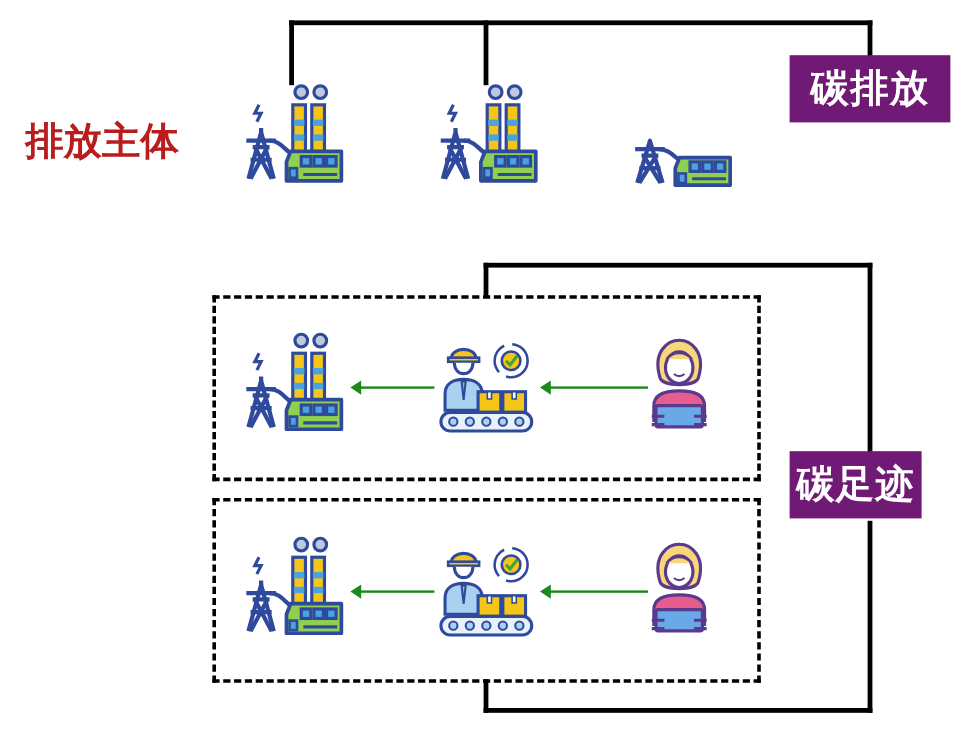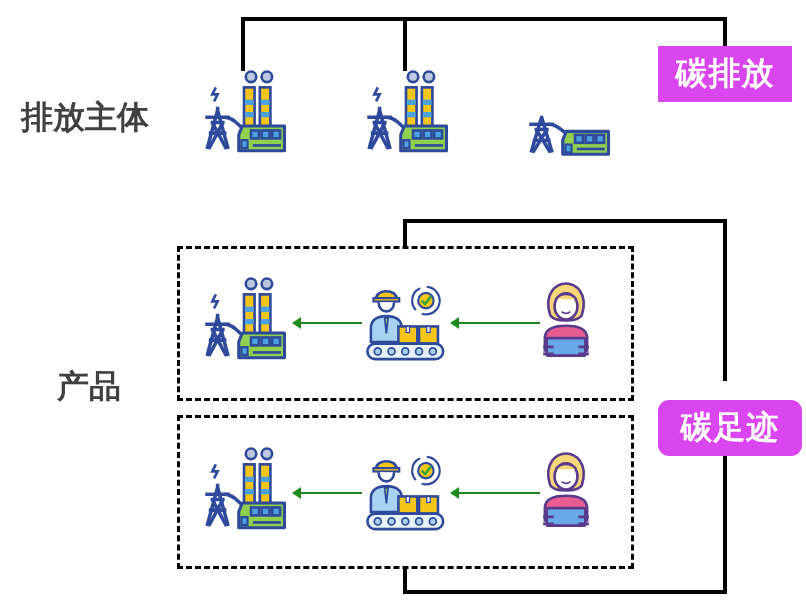--- a/index.html
+++ b/index.html
@@ -1,19 +1,19 @@
 <!DOCTYPE html>
 <html><head>
 <meta charset="utf-8">
 <style>
   html, body { margin:0; padding:0; background:#ffffff; }
   body { width:806px; height:615px; position:relative; overflow:hidden; font-family:"DejaVu Sans", sans-serif; }
   .line { position:absolute; background:#000; }
-  .label-left { position:absolute; font-weight:bold; color:#404040; font-size:32px; text-align:center; line-height:44px; }
-  .tag { position:absolute; background:#d946ef; color:#fff; font-weight:bold; font-size:32px; display:flex; align-items:center; justify-content:center; letter-spacing:1px; }
+  .label-left { position:absolute; font-weight:bold; color:#b91c1c; font-size:32px; text-align:center; line-height:44px; }
+  .tag { position:absolute; background:#701a75; color:#fff; font-weight:bold; font-size:32px; display:flex; align-items:center; justify-content:center; letter-spacing:1px; }
   .dash-box { position:absolute; border:3px dashed #000; box-sizing:border-box; }
   .icon { position:absolute; }
   .arrow { position:absolute; height:2px; background:#1b8a1b; }
   .arrow::before { content:""; position:absolute; left:-8px; top:-5px; border-right:9px solid #1b8a1b; border-top:6px solid transparent; border-bottom:6px solid transparent; }
 </style>
 </head>
 <body>
 
 <svg width="0" height="0" style="position:absolute">
   <defs>
@@ -101,25 +101,24 @@
 
 <div class="line" style="left:403px; top:219px; width:324px; height:4px;"></div>
 <div class="line" style="left:403px; top:219px; width:4px; height:28px;"></div>
 <div class="line" style="left:723px; top:219px; width:4px; height:162px;"></div>
 <div class="line" style="left:723px; top:434px; width:4px; height:160px;"></div>
 <div class="line" style="left:403px; top:590px; width:324px; height:4px;"></div>
 <div class="line" style="left:403px; top:566px; width:4px; height:28px;"></div>
 
 <div class="label-left" style="left:10px; top:95px; width:150px;">排放主体</div>
 <div class="label-left" style="left:0px; top:364px; width:178px;">
-  <div>产品</div>
 </div>
 
 <div class="tag" style="left:658px; top:46px; width:134px; height:56px;">碳排放</div>
-<div class="tag" style="left:658px; top:400px; width:144px; height:56px;border-radius:11px;">碳足迹</div>
+<div class="tag" style="left:658px; top:376px; width:110px; height:56px;">碳足迹</div>
 
 <svg class="icon" style="left:198px; top:68px;" width="92" height="88">
     <use href="#factory"></use>
   </svg>
 <svg class="icon" style="left:360px; top:68px;" width="92" height="88">
     <use href="#factory"></use>
   </svg>
 <svg class="icon" style="left:522px; top:112px;" width="92" height="44">
     <use href="#plant"></use>
   </svg>

